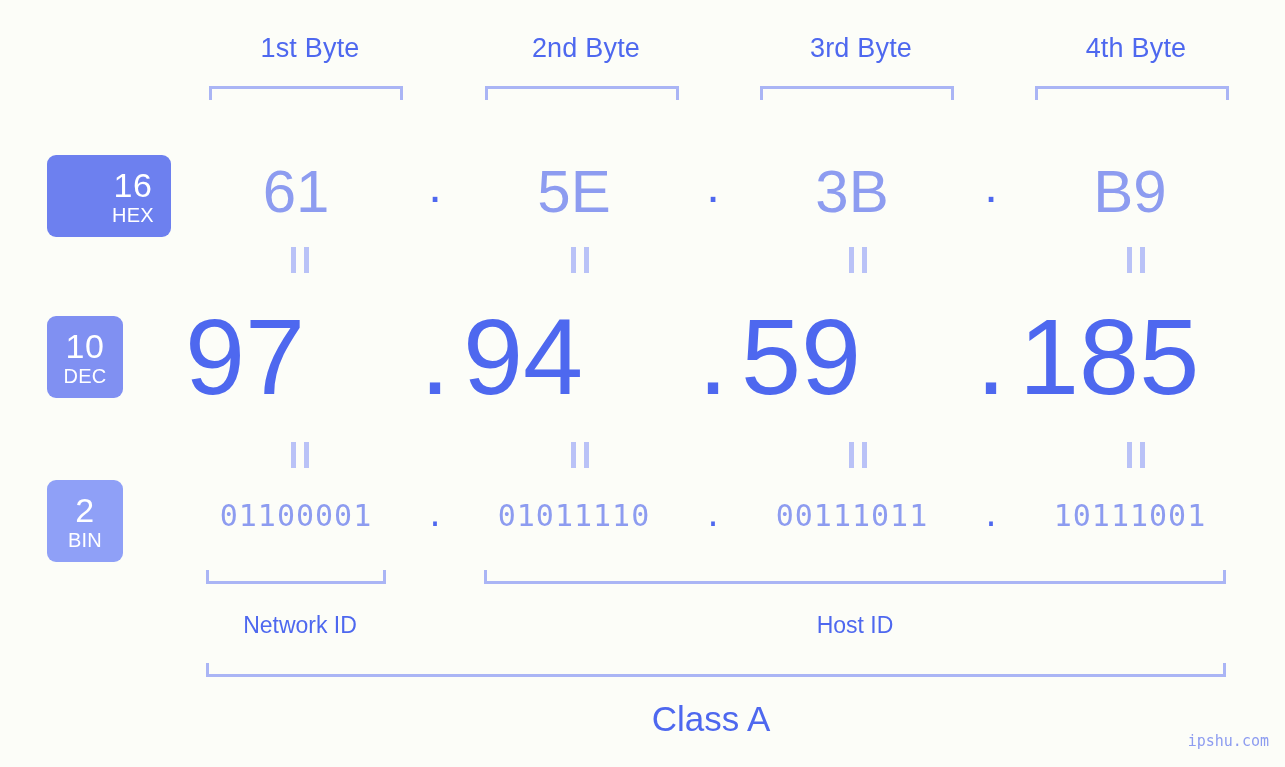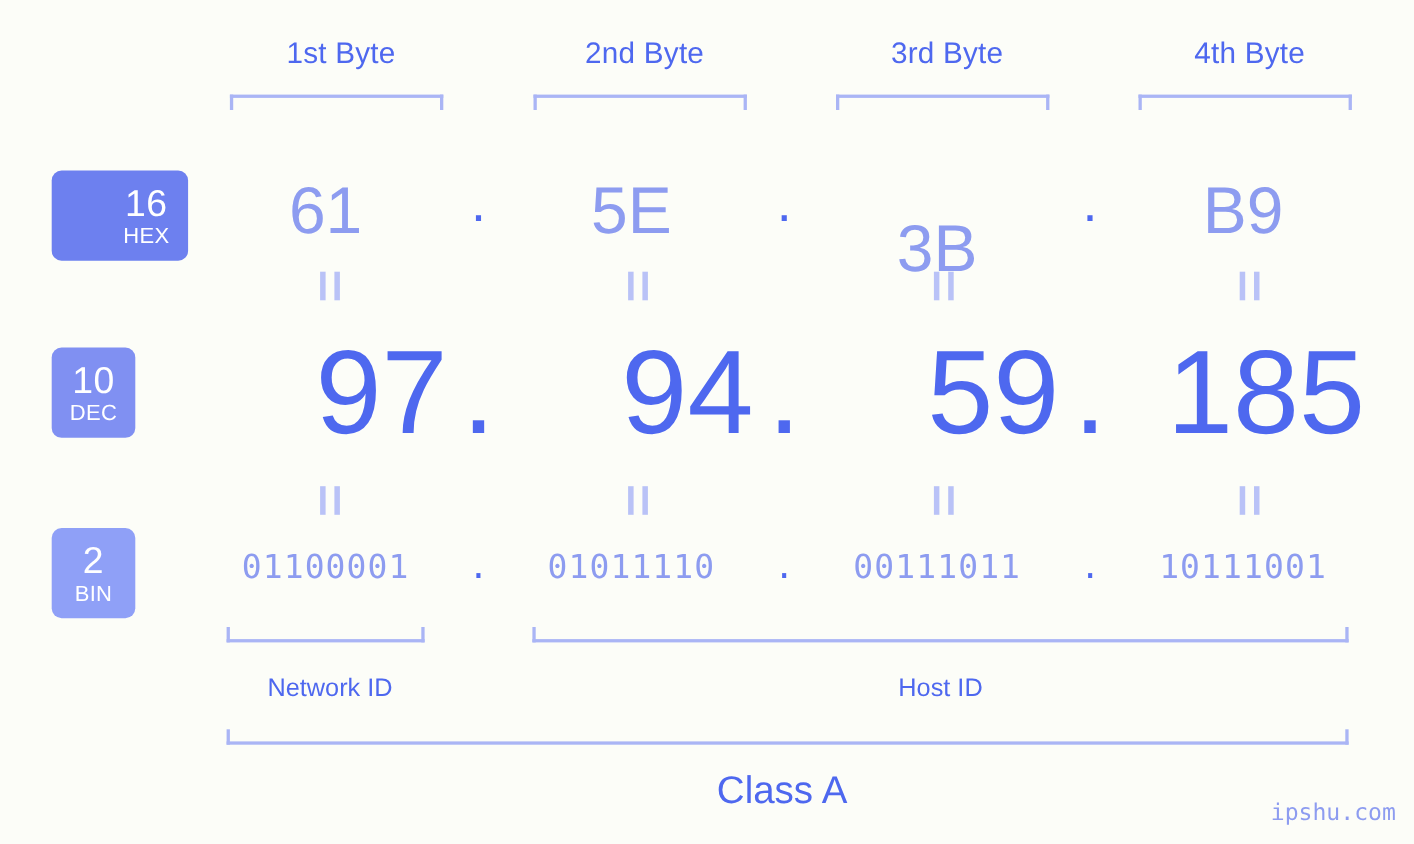--- a/index.html
+++ b/index.html
@@ -93,21 +93,21 @@
     color: #4e68ef;
     text-align: center;
   }
 
   
   .dec-val {
     position: absolute;
     top: 295px;
     font-size: 108px;
     color: #4e68ef;
-    text-align: right;
+    text-align: left;
     white-space: nowrap;
     line-height: 1.15;
   }
   .dec-dot {
     position: absolute;
     top: 295px;
     font-size: 108px;
     color: #4e68ef;
     text-align: center;
     line-height: 1.15;
@@ -165,21 +165,21 @@
     text-align: center;
     white-space: nowrap;
   }
 
   
   .watermark {
     position: absolute;
     right: 16px;
     bottom: 17px;
     font-family: "DejaVu Sans Mono", monospace;
-    font-size: 21px;
+    font-size: 15px;
     color: #8d9cf0;
     letter-spacing: 0px;
   }
 </style>
 </head>
 <body>
 
 <div id="stage">
 
   <div class="byte-label" style="left:185px;width:250px;">1st Byte</div>
@@ -204,21 +204,21 @@
 
   <div class="badge" style="top:480px;background:#8fa0f7;">
     <span class="num">2</span>
     <span class="name">BIN</span>
   </div>
 
   <div class="hex-val" style="left:185px;width:222px;">61</div>
   <div class="hex-dot" style="left:407px;width:56px;">.</div>
   <div class="hex-val" style="left:463px;width:222px;">5E</div>
   <div class="hex-dot" style="left:685px;width:56px;">.</div>
-  <div class="hex-val" style="left:741px;width:222px;margin-top:34px;">3B</div>
+  <div class="hex-val" style="left:741px;width:222px;">3B</div>
   <div class="hex-dot" style="left:963px;width:56px;">.</div>
   <div class="hex-val" style="left:1019px;width:222px;">B9</div>
 
   <div class="eq" style="left:291px;top:247px;">
     <i></i>
       <i></i>
   </div>
   <div class="eq" style="left:571px;top:247px;">
     <i></i>
       <i></i>

